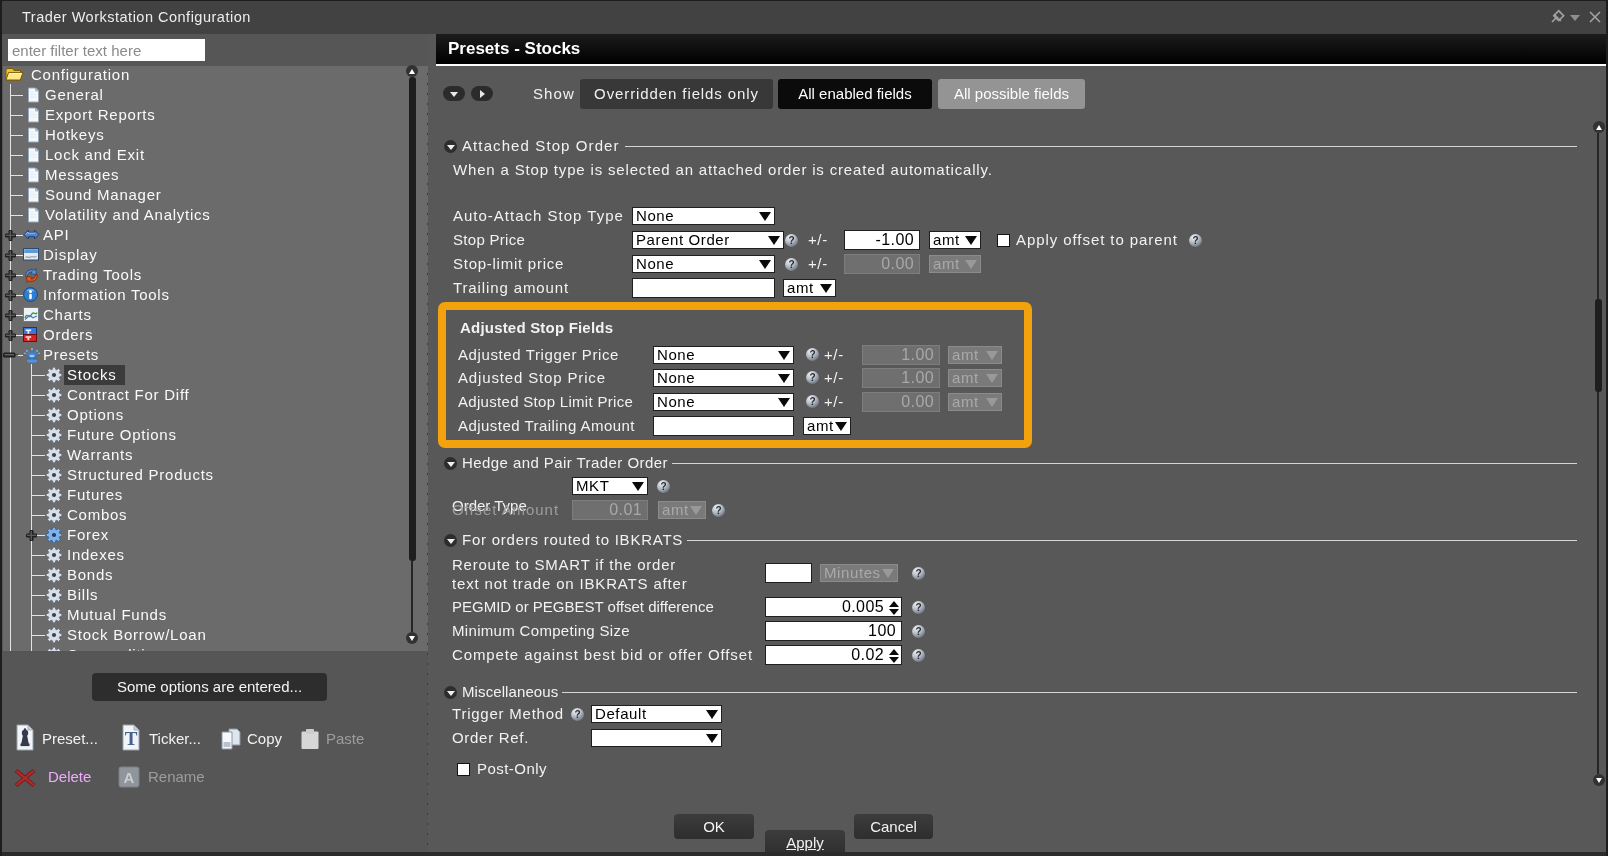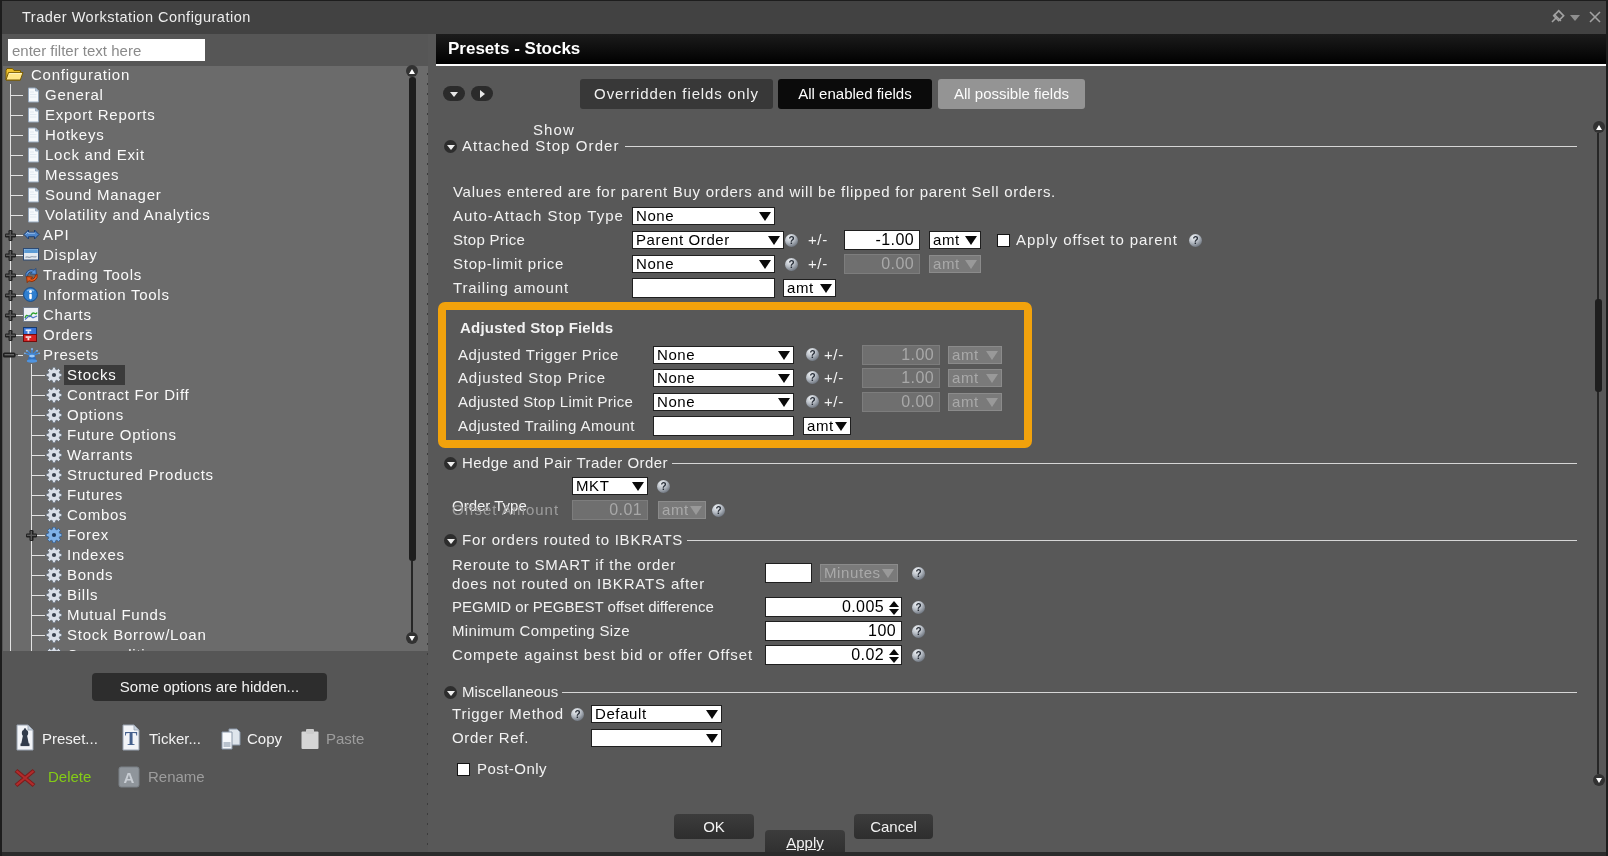--- a/index.html
+++ b/index.html
@@ -320,21 +320,21 @@
 <div class="row t14" style="left:64px;top:579px">Commodities</div>
     </div>
   <div class="sbcirc" style="left:404px;top:31px;">
       <i class="tu"></i>
     </div>
   <div class="sbthumb" style="left:407px;top:43px;height:484px;"></div>
   <div class="sbtrack" style="left:409px;top:527px;height:71px;"></div>
   <div class="sbcirc" style="left:404px;top:598px;">
       <i class="td"></i>
     </div>
-  <div class="btn" style="left:90px;top:639px;width:235px;height:28px;line-height:28px;background:#2d2d2d;border-radius:4px;font-size:15px;">Some options are hidden...</div>
+  <div class="btn" style="left:90px;top:639px;width:235px;height:28px;line-height:28px;background:#2d2d2d;border-radius:4px;font-size:15px;">Some options are entered...</div>
   <div class="ab" style="left:13px;top:690px;"><svg width="20" height="27" viewBox="0 0 20 27">
 <path d="M2,1 L13,1 L18,6 L18,26 L2,26 Z" fill="#f2f4f8" stroke="#98a2b0" stroke-width="1"></path>
 <path d="M13,1 L13,6 L18,6 Z" fill="#c8d2de" stroke="#98a2b0" stroke-width="0.8"></path>
 <circle cx="10" cy="9" r="3.2" fill="#323c4c"></circle>
         <path d="M8,11 L12,11 L13.8,20 L6.2,20 Z" fill="#323c4c"></path>
         <rect x="5.5" y="19.5" width="9" height="2.6" fill="#323c4c"></rect>
         <circle cx="10" cy="5.5" r="1.2" fill="#323c4c"></circle>
       </svg></div>
 <div class="ab" style="left:40px;top:695px;font-size:15px;color:#f2f2f2;line-height:20px;">Preset...</div>
 <div class="ab" style="left:119px;top:690px;"><svg width="20" height="27" viewBox="0 0 20 27">
@@ -351,21 +351,21 @@
 <div class="ab" style="left:245px;top:695px;font-size:15px;color:#f2f2f2;line-height:20px;">Copy</div>
 <div class="ab" style="left:297px;top:694px;"><svg width="22" height="22" viewBox="0 0 22 22">
 <rect x="2.5" y="3.5" width="17" height="17.5" rx="1" fill="#d6d6d6"></rect>
 <rect x="7" y="1" width="8" height="5" rx="1" fill="#cccccc"></rect>
 </svg></div>
 <div class="ab" style="left:324px;top:695px;font-size:15px;color:#9d9d9d;line-height:20px;">Paste</div>
 <div class="ab" style="left:10px;top:733px;"><svg width="26" height="22" viewBox="0 0 26 22">
 <path d="M4,3.5 L22,18.5 M22,3.5 L4,18.5" stroke="#7e1b1b" stroke-width="4.2" stroke-linecap="butt"></path>
 <path d="M4.5,4 L21.5,18 M21.5,4 L4.5,18" stroke="#b12c2c" stroke-width="2.2" stroke-linecap="butt"></path>
 </svg></div>
-<div class="ab" style="left:46px;top:733px;font-size:15px;color:#84cc16;line-height:20px;">Delete</div>
+<div class="ab" style="left:46px;top:733px;font-size:15px;color:#f0abfc;line-height:20px;">Delete</div>
 <div class="ab" style="left:116px;top:732px;"><svg width="22" height="22" viewBox="0 0 22 22">
 <rect x="1" y="1" width="20" height="20" rx="2" fill="#8f959b" stroke="#7a8086"></rect>
 <text x="11" y="16.5" font-size="15" font-weight="bold" font-family="Liberation Sans" fill="#c9ced4" text-anchor="middle">A</text>
 </svg></div>
 <div class="ab" style="left:146px;top:733px;font-size:15px;color:#9d9d9d;line-height:20px;">Rename</div>
 </div>
 <div class="ab" style="left:430px;top:34px;width:1px;height:818px;background:#4a4a4a;"></div>
 <div id="dots" class="ab" style="left:426px;top:34px;width:3px;height:818px;">
     <div class="ab" style="left:0.5px;top:39px;width:2px;height:2px;background:#3c3c3c;"></div>
 <div class="ab" style="left:0.5px;top:49px;width:2px;height:2px;background:#3c3c3c;"></div>
@@ -449,30 +449,30 @@
 <div id="rightpanel" class="ab">
 <div id="blackbar" class="ab"></div>
 <div id="blackbartext" class="ab">Presets - Stocks</div>
 <div id="whiteline" class="ab"></div>
 <div class="ab" style="left:15px;top:52px;width:22px;height:15px;background:#2b2b2b;border-radius:8px;">
       <span style="position:absolute;left:7px;top:6px;width:0;height:0;border-left:4px solid transparent;border-right:4px solid transparent;border-top:5px solid #e8e8e8;"></span>
     </div>
 <div class="ab" style="left:43px;top:52px;width:22px;height:15px;background:#2b2b2b;border-radius:8px;">
       <span style="position:absolute;left:9px;top:4px;width:0;height:0;border-top:4px solid transparent;border-bottom:4px solid transparent;border-left:5px solid #e8e8e8;"></span>
     </div>
-<div class="ab t" style="left:105px;top:50px;line-height:20px;letter-spacing:1.1px;margin-top:36px;">Show</div>
+<div class="ab t" style="left:105px;top:50px;line-height:20px;letter-spacing:1.1px;">Show</div>
 <div class="ab" style="left:152px;top:45px;width:193px;height:30px;background:#383838;border-radius:3px;line-height:30px;text-align:center;font-size:15px;color:#f0f0f0;"><span style="letter-spacing:0.9px">Overridden fields only</span></div>
 <div class="ab" style="left:350px;top:45px;width:154px;height:30px;background:#0b0b0b;border-radius:3px;line-height:30px;text-align:center;font-size:15px;color:#fff;">All enabled fields</div>
 <div class="ab" style="left:510px;top:45px;width:147px;height:30px;background:#949494;border-radius:3px;line-height:30px;text-align:center;font-size:15px;color:#fcfcfc;">All possible fields</div>
 <div class="sec" style="left:16px;top:106px;">
       <i></i>
     </div>
 <div class="ab t" style="left:34px;top:102px;line-height:20px;letter-spacing:1.1px;">Attached Stop Order</div>
 <div class="secline" style="left:197px;top:112px;width:952px;"></div>
-<div class="ab t" style="left:25px;top:148px;line-height:20px;letter-spacing:0.72px;">Values entered are for parent Buy orders and will be flipped for parent Sell orders.</div>
+<div class="ab t" style="left:25px;top:126px;line-height:20px;letter-spacing:0.83px;">When a Stop type is selected an attached order is created automatically.</div>
 <div class="ab t" style="left:25px;top:172px;line-height:20px;letter-spacing:1.0px;">Auto-Attach Stop Type</div>
 <div class="combo" style="left:204px;top:173px;width:143px;">None<span class="arr"></span></div>
 <div class="ab t" style="left:25px;top:196px;line-height:20px;letter-spacing:0.3px;">Stop Price</div>
 <div class="combo" style="left:204px;top:197px;width:152px;">Parent Order<span class="arr"></span></div>
 <div class="q" style="left:357px;top:200px;">?</div>
 <div class="ab t" style="left:380px;top:196px;line-height:20px;">+/-</div>
 <div class="inp" style="left:416px;top:196px;width:76px;">-1.00</div>
 <div class="combo" style="left:501px;top:197px;width:52px;">amt<span class="arr"></span></div>
 <div class="cb" style="left:569px;top:200px;"></div>
 <div class="ab t" style="left:588px;top:196px;line-height:20px;letter-spacing:0.93px;">Apply offset to parent</div>
@@ -520,21 +520,21 @@
 <div class="ab t dim" style="left:24px;top:466px;line-height:20px;letter-spacing:0.94px;">Offset Amount</div>
 <div class="inp dis" style="left:144px;top:466px;width:76px;">0.01</div>
 <div class="combo dis" style="left:230px;top:467px;width:48px;">amt<span class="arr"></span></div>
 <div class="q" style="left:284px;top:470px;">?</div>
 <div class="sec" style="left:16px;top:500px;">
       <i></i>
     </div>
 <div class="ab t" style="left:34px;top:496px;line-height:20px;letter-spacing:0.76px;">For orders routed to IBKRATS</div>
 <div class="secline" style="left:259px;top:506px;width:890px;"></div>
 <div class="ab t" style="left:24px;top:521px;line-height:20px;letter-spacing:0.76px;">Reroute to SMART if the order</div>
-<div class="ab t" style="left:24px;top:540px;line-height:20px;letter-spacing:0.83px;">does not routed on IBKRATS after</div>
+<div class="ab t" style="left:24px;top:540px;line-height:20px;letter-spacing:0.83px;">text not trade on IBKRATS after</div>
 <div class="inp" style="left:337px;top:529px;width:47px;"></div>
 <div class="combo dis" style="left:392px;top:530px;width:78px;">Minutes<span class="arr"></span></div>
 <div class="q" style="left:484px;top:533px;">?</div>
 <div class="ab t" style="left:24px;top:563px;line-height:20px;letter-spacing:0px;">PEGMID or PEGBEST offset difference</div>
 <div class="inp spin" style="left:337px;top:563px;width:137px;">0.005<span class="spinner">
         <span class="up"></span>
         <span class="dn"></span>
       </span></div>
 <div class="q" style="left:484px;top:567px;">?</div>
 <div class="ab t" style="left:24px;top:587px;line-height:20px;letter-spacing:0.32px;">Minimum Competing Size</div>

